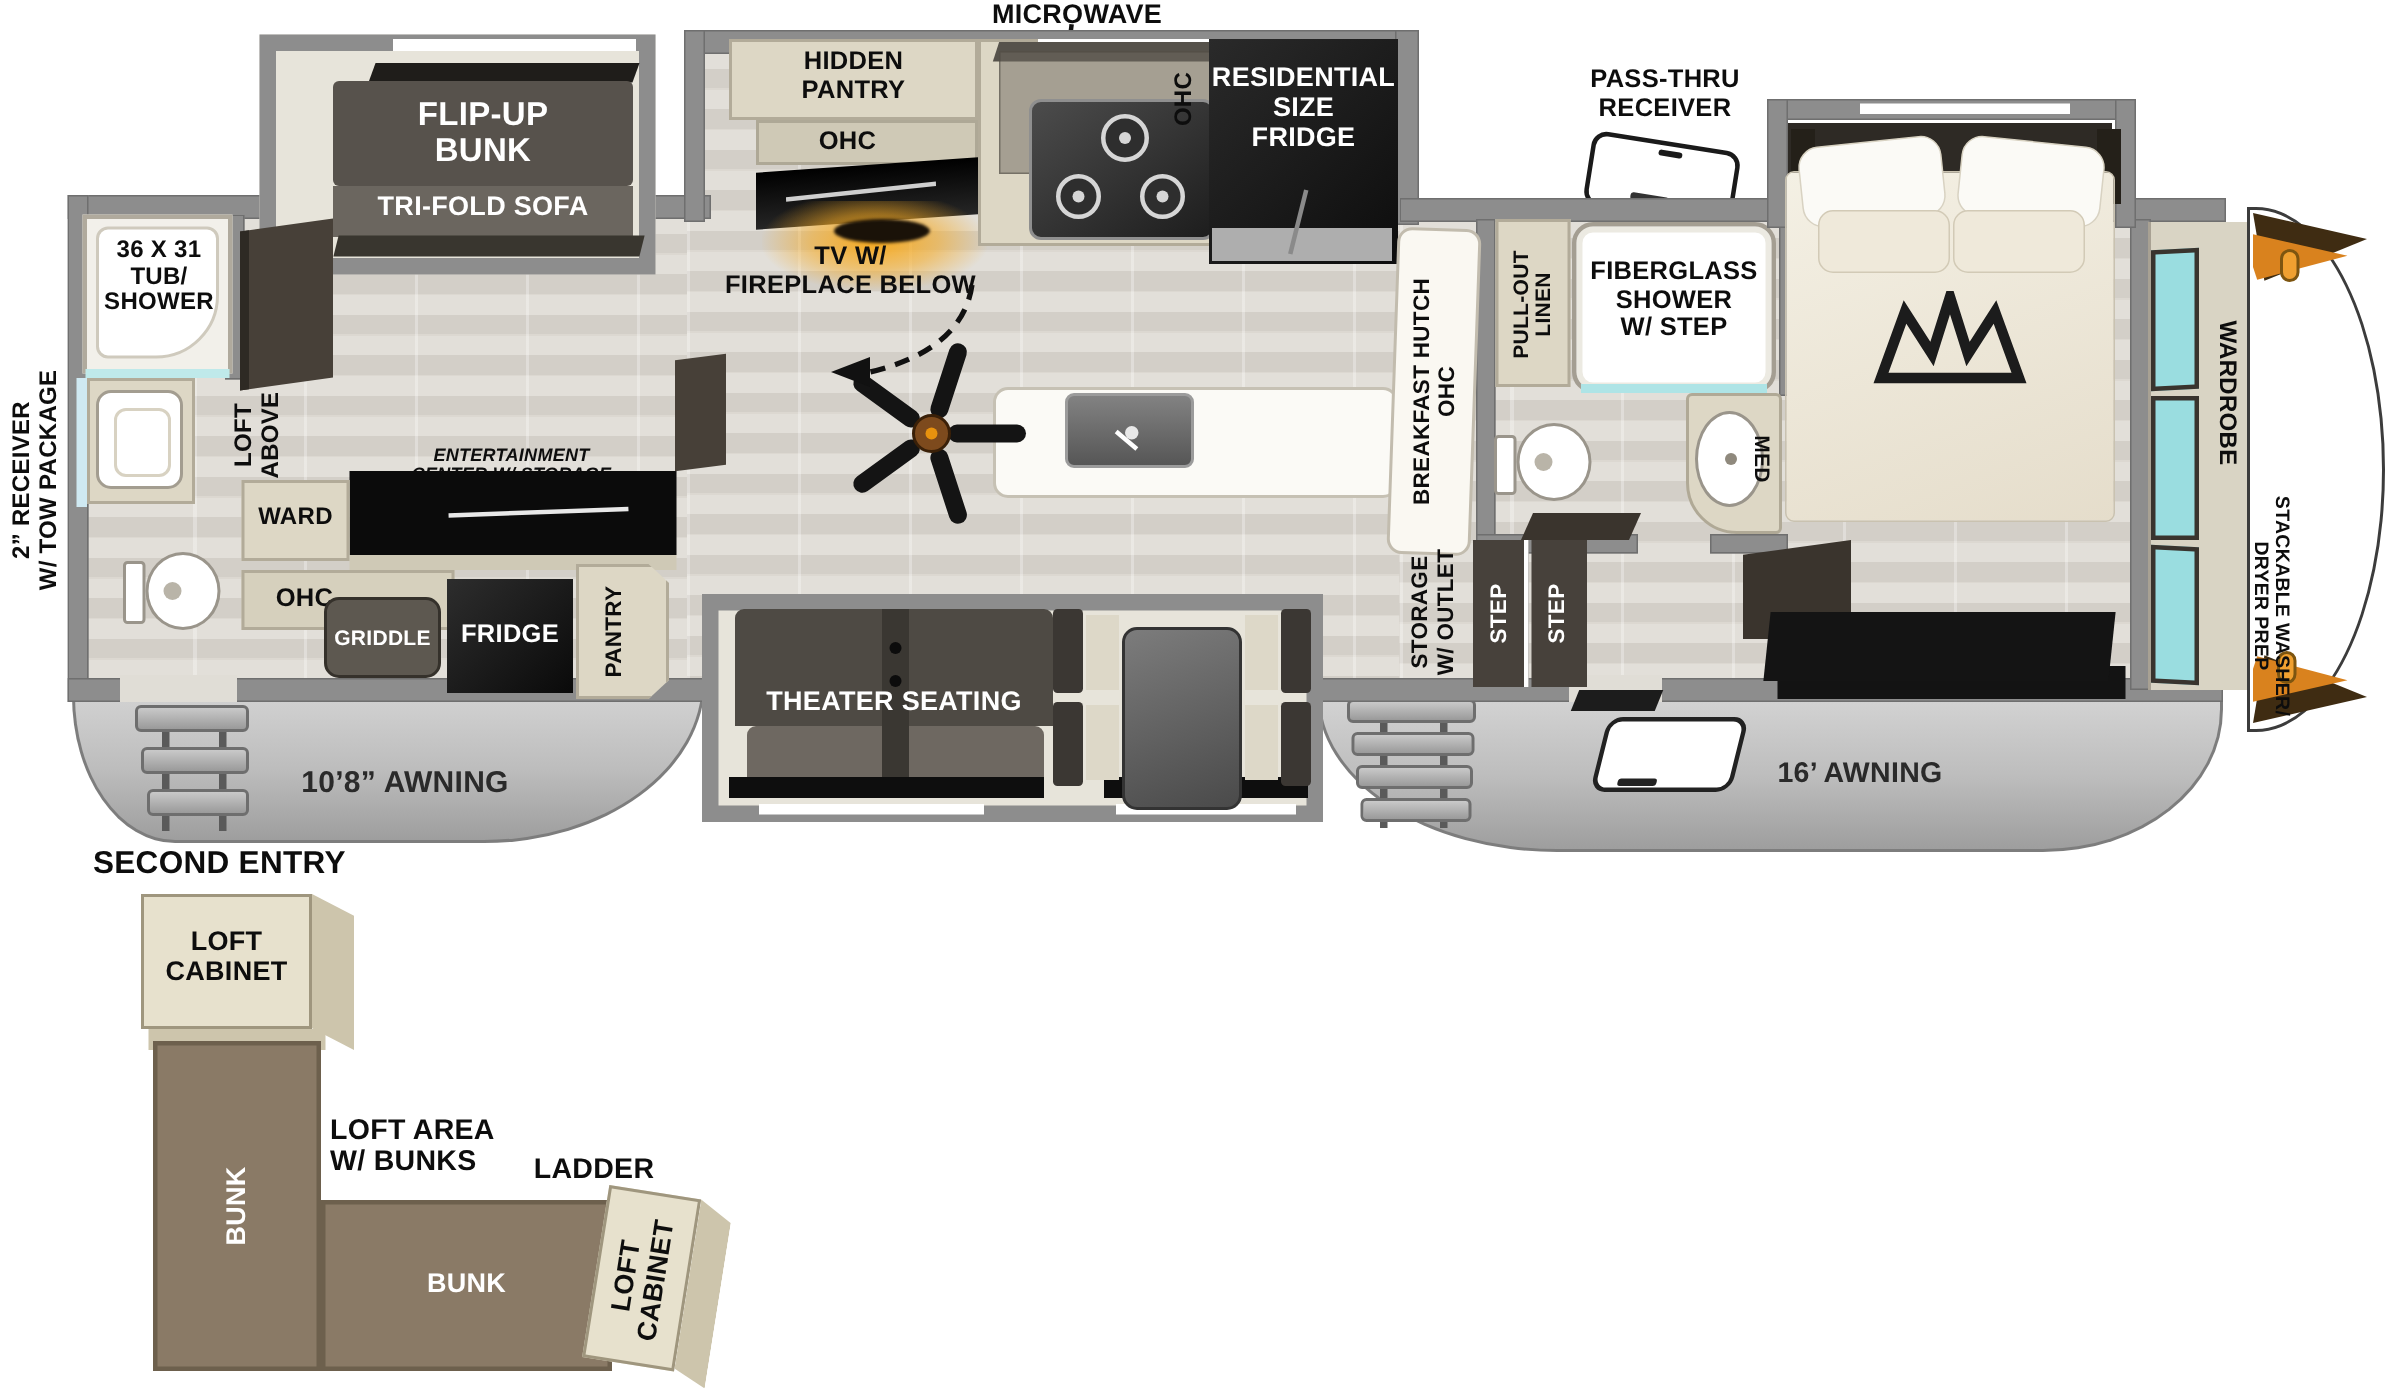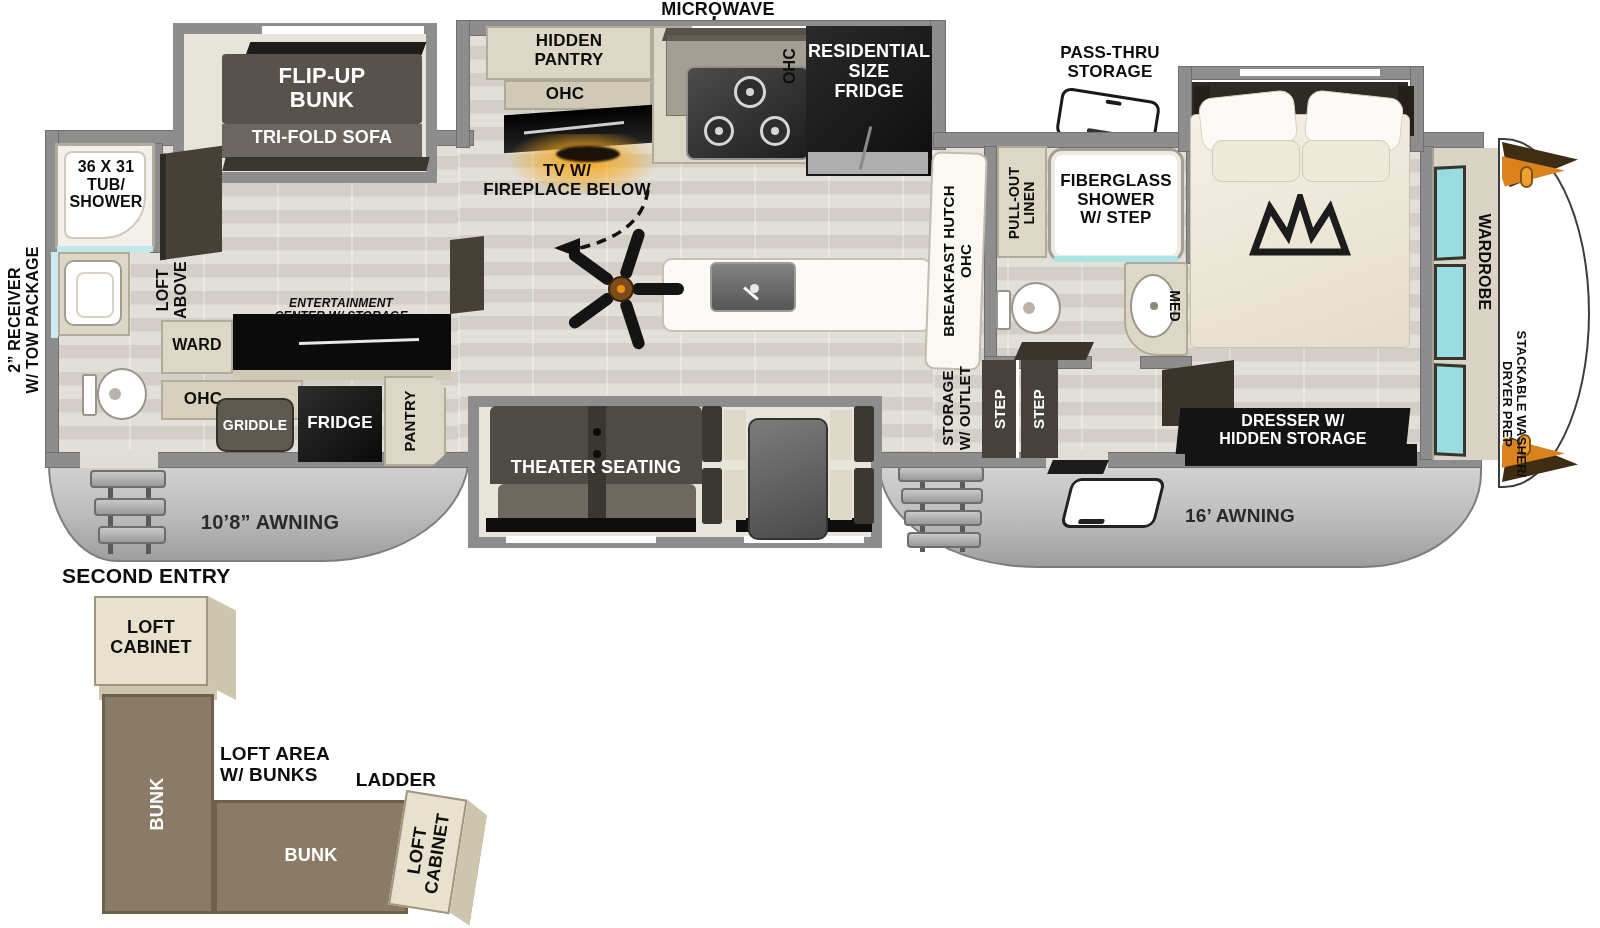--- a/index.html
+++ b/index.html
@@ -61,21 +61,21 @@
     <div class="tread" style="left:0px;top:0px;width:86px;height:16px;"></div>
     <div class="tread" style="left:3px;top:22px;width:82px;height:16px;"></div>
     <div class="tread" style="left:6px;top:44px;width:78px;height:16px;"></div>
     <div class="tread" style="left:9px;top:66px;width:74px;height:16px;"></div>
   </div>
 
   <div class="lbl rm90" style="left:24px;top:320px;width:190px;font-size:16px;">2” RECEIVER
 W/ TOW PACKAGE</div>
 
   <div class="lbl" style="left:1035px;top:44px;width:150px;font-size:17px;">PASS-THRU
-STORAGE</div>
+RECEIVER</div>
   <div class="abs" style="left:1058px;top:94px;width:100px;height:50px;background:#fff;border:3px solid #1a1a1a;
               border-radius:10px;transform:rotate(9deg);box-sizing:border-box;">
     <div class="abs" style="left:42px;top:3px;width:16px;height:4px;background:#1a1a1a;border-radius:2px;"></div>
     <div class="abs" style="left:28px;top:34px;width:26px;height:5px;background:#333;border-radius:2px;"></div>
   </div>
 
   <div class="lbl" style="left:648px;top:0px;width:140px;font-size:18px;">MICROWAVE</div>
   <div class="abs" style="left:710px;top:16px;width:3px;height:48px;background:#111;transform:rotate(7deg);"></div>
 
   <div class="floor" style="left:55px;top:143px;width:405px;height:316px;"></div>
@@ -296,22 +296,20 @@
   <div class="abs" style="left:1302px;top:140px;width:86px;height:40px;background:#efe9da;border:1px solid #d2cab6;border-radius:10px;"></div>
   <svg class="abs" style="left:1244px;top:194px;" width="112" height="64" viewBox="0 0 112 64">
     <path d="M10 58 L26 14 L44 42 L56 4 L68 42 L86 14 L102 58 Z" fill="none" stroke="#1c1c1c" stroke-width="7" stroke-linejoin="miter"></path>
   </svg>
 
   <div class="abs" style="left:1162px;top:360px;width:72px;height:66px;background:#3a342d;
               clip-path:polygon(0 15%,100% 0,100% 100%,0 100%);"></div>
 
   <div class="abs" style="left:1185px;top:444px;width:232px;height:22px;background:#131313;"></div>
   <div class="abs" style="left:1178px;top:408px;width:230px;height:46px;background:#141414;transform:skewX(-6deg);"></div>
-  <div class="lbl white" style="left:1180px;top:412px;width:226px;font-size:16px;">DRESSER W/
-HIDDEN STORAGE</div>
 
   <div class="abs" style="left:1432px;top:148px;width:70px;height:312px;background:#d9d4c4;border-left:2px solid #a8a193;box-sizing:border-box;"></div>
   <div class="window-teal" style="left:1434px;top:166px;width:32px;height:94px;transform:skewY(-3deg);"></div>
   <div class="window-teal" style="left:1434px;top:264px;width:32px;height:96px;"></div>
   <div class="window-teal" style="left:1434px;top:364px;width:32px;height:92px;transform:skewY(3deg);"></div>
   <div class="lbl r90" style="left:1484px;top:262px;width:160px;font-size:16px;">WARDROBE</div>
 
   <div class="abs" style="left:1498px;top:138px;width:92px;height:350px;background:#fff;border:2px solid #3c3c3c;
               border-radius:0 86px 86px 0 / 0 175px 175px 0;box-sizing:border-box;"></div>
   <div class="abs" style="left:1502px;top:142px;width:76px;height:58px;background:#3f2c12;

